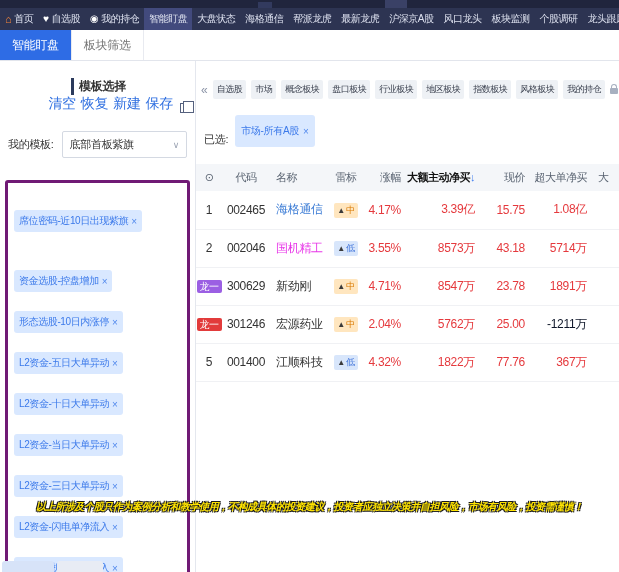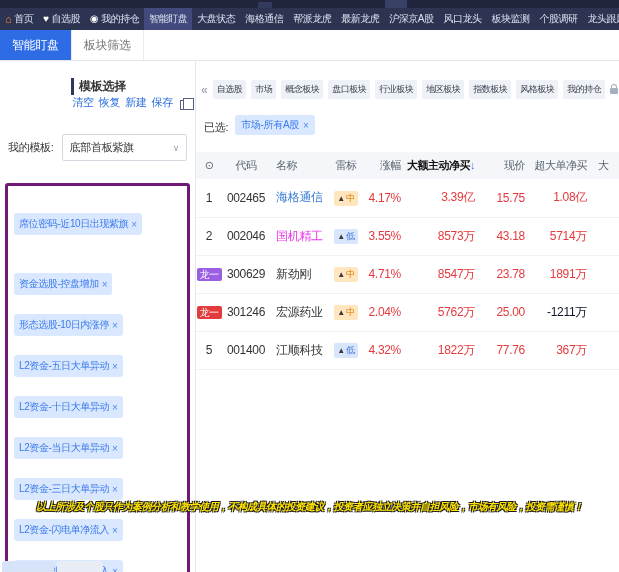--- a/index.html
+++ b/index.html
@@ -28,28 +28,28 @@
   .subtab { padding:0 12px; display:flex; align-items:center; color:#737373; border-right:1px solid #e8eaf0; cursor:pointer; }
   .subtab.active { background:#2e6ce5; color:#fff; }
 
   .content { display:flex; height:511px; position:relative; }
 
   
   .left-panel { width:196px; border-right:1px solid #e4e7ee; background:#fff; position:relative; flex-shrink:0; }
   .panel-header { display:flex; align-items:center; margin:17px 6px 0 8px;flex-direction:column; }
   .panel-title { font-size:12px; font-weight:bold; color:#333; border-left:3px solid #2b3a5c; padding-left:5px;
                  letter-spacing:-0.3px; }
-  .panel-actions { margin-left:auto; display:flex; gap:5px; font-size:11px; color:#2f6fe0; align-items:flex-end;
+  .panel-actions { margin-left:auto; display:flex; gap:5px; font-size:14px; color:#2f6fe0; align-items:flex-end;
                    letter-spacing:-0.3px; }
   .panel-actions span { cursor:pointer; }
   .copy-icon { width:9px; height:10px; border:1px solid #55617e; position:relative; display:inline-block; margin-left:2px; }
   .copy-icon:before { content:''; position:absolute; left:2px; top:-3px; width:9px; height:10px;
                       border:1px solid #55617e; background:#fff; }
 
-  .my-template { display:flex; align-items:center; margin:24px 8px 0 8px; font-size:11px; color:#333;
+  .my-template { display:flex; align-items:center; margin:18px 8px 0 8px; font-size:11px; color:#333;
                  letter-spacing:-0.3px; }
   .template-select { margin-left:8px; flex:1; border:1px solid #d4d9e2; border-radius:2px; height:27px;
                      display:flex; align-items:center; justify-content:space-between; padding:0 7px;
                      color:#333; cursor:pointer; background:#fff; }
   .template-select .chev { color:#9aa2b2; font-size:9px; }
 
   .tags-box { margin:22px 5px 0 5px; border:3px solid #701a75; border-radius:3px; padding:27px 6px;
               height:464px; display:flex; flex-wrap:wrap; align-content:flex-start; gap:19px 6px;
               font-size:10px; letter-spacing:-0.4px; overflow:hidden; }
   .tag { background:#d9e8ff; color:#3b79ea; padding:4px 5px; border-radius:3px; white-space:nowrap;
@@ -67,21 +67,21 @@
                 gap:5px; white-space:nowrap; }
   .collapse { color:#8a93a6; font-size:12px; letter-spacing:0; cursor:pointer; flex-shrink:0; }
   .chip { background:#eef1f5; color:#3c4250; padding:3px 4px; border-radius:2px; cursor:pointer; flex-shrink:0; }
   .lock { width:8px; height:6px; background:#a7b0c0; border-radius:1px; position:relative; display:inline-block;
           margin-top:3px; flex-shrink:0; }
   .lock:before { content:''; position:absolute; top:-4px; left:1px; width:4px; height:4px;
                  border:1.5px solid #a7b0c0; border-bottom:none; border-radius:3px 3px 0 0; }
 
   .selected-row { display:flex; align-items:flex-end; margin:16px 0 0 8px; font-size:11px; letter-spacing:-0.3px; }
   .selected-label { color:#333; }
-  .selected-chip { margin-left:7px; background:#d9e8ff; color:#3b79ea; padding:3px 6px; border-radius:3px;
+  .selected-chip { margin-left:7px; background:#d9e8ff; color:#3b79ea; padding:9px 6px; border-radius:3px;
                    display:inline-flex; gap:4px; align-items:center; font-size:10px; cursor:pointer; }
 
   .table-wrap { margin-top:17px; width:423px; overflow:hidden; }
   table { border-collapse:collapse; table-layout:fixed; width:426px; }
   col.c0{width:26px} col.c1{width:48px} col.c2{width:58px} col.c3{width:36px} col.c4{width:42px}
   col.c5{width:74px} col.c6{width:50px} col.c7{width:62px} col.c8{width:30px}
   thead th { background:#f4f6f9; color:#5a6472; font-weight:normal; font-size:11px; letter-spacing:-0.5px;
              height:27px; white-space:nowrap; overflow:hidden; cursor:pointer; }
   thead th.sorted { color:#111; font-weight:bold; }
   .sort { color:#3f7ef0; font-weight:normal; }

